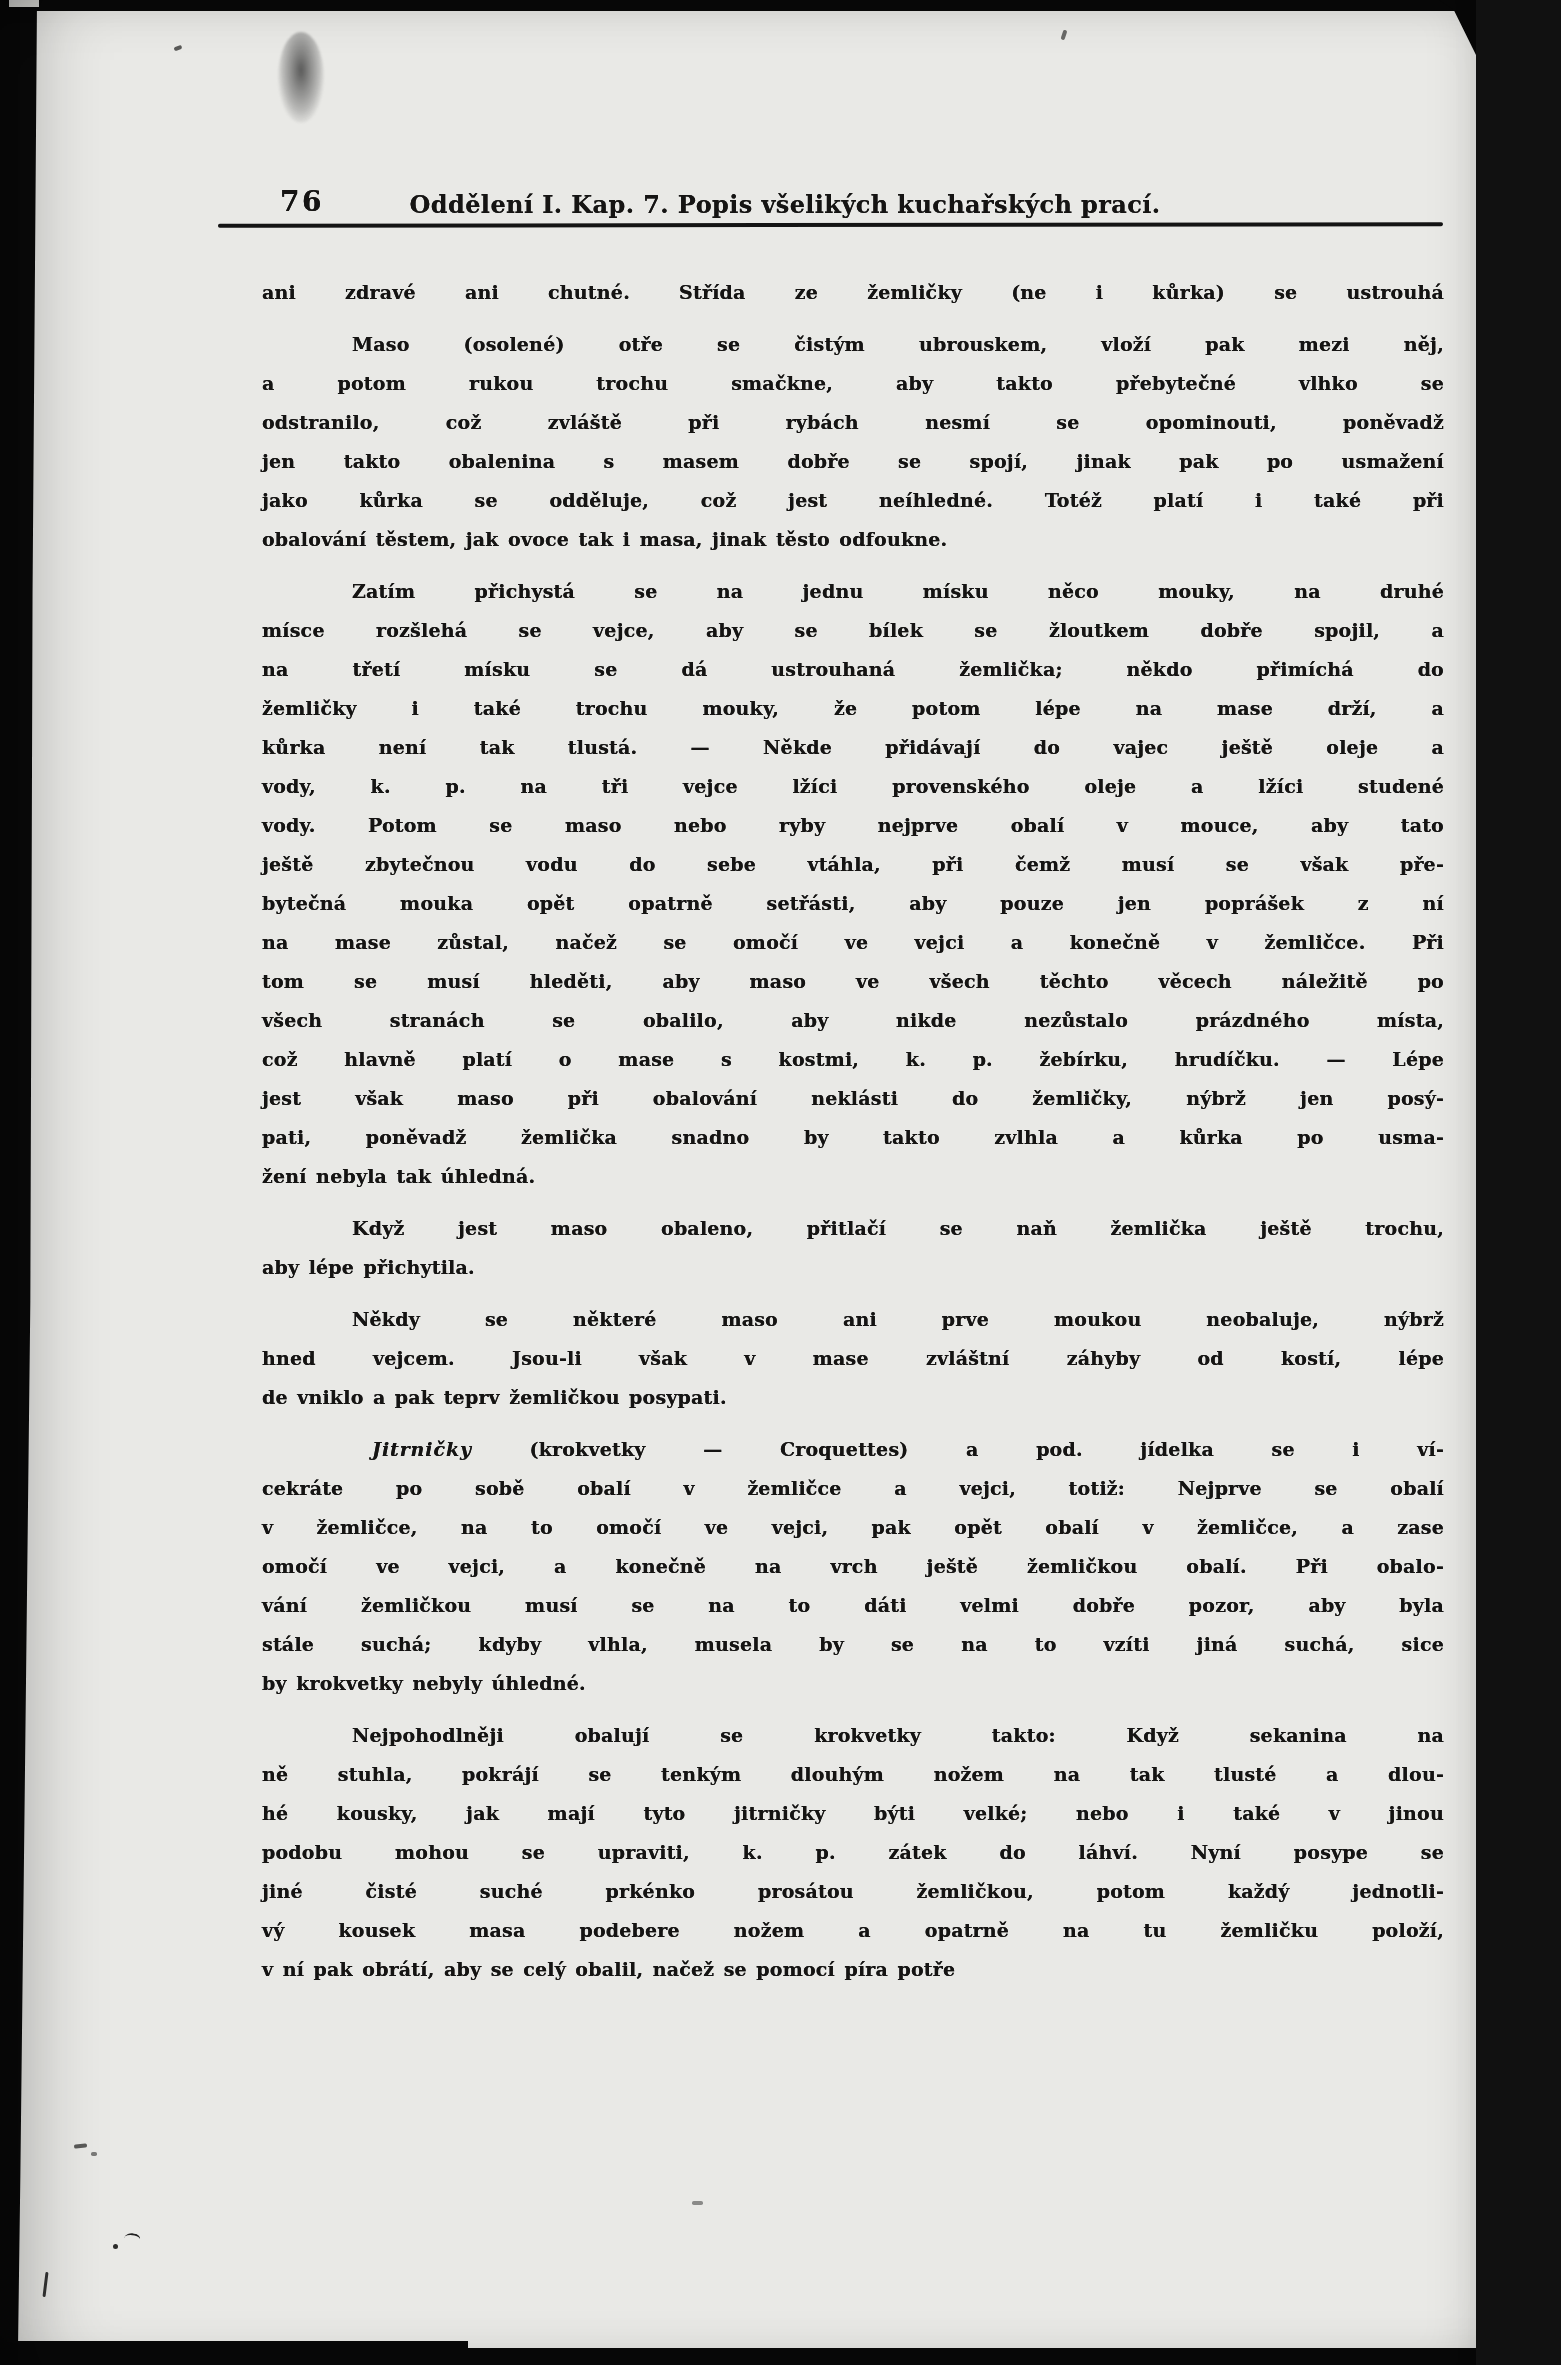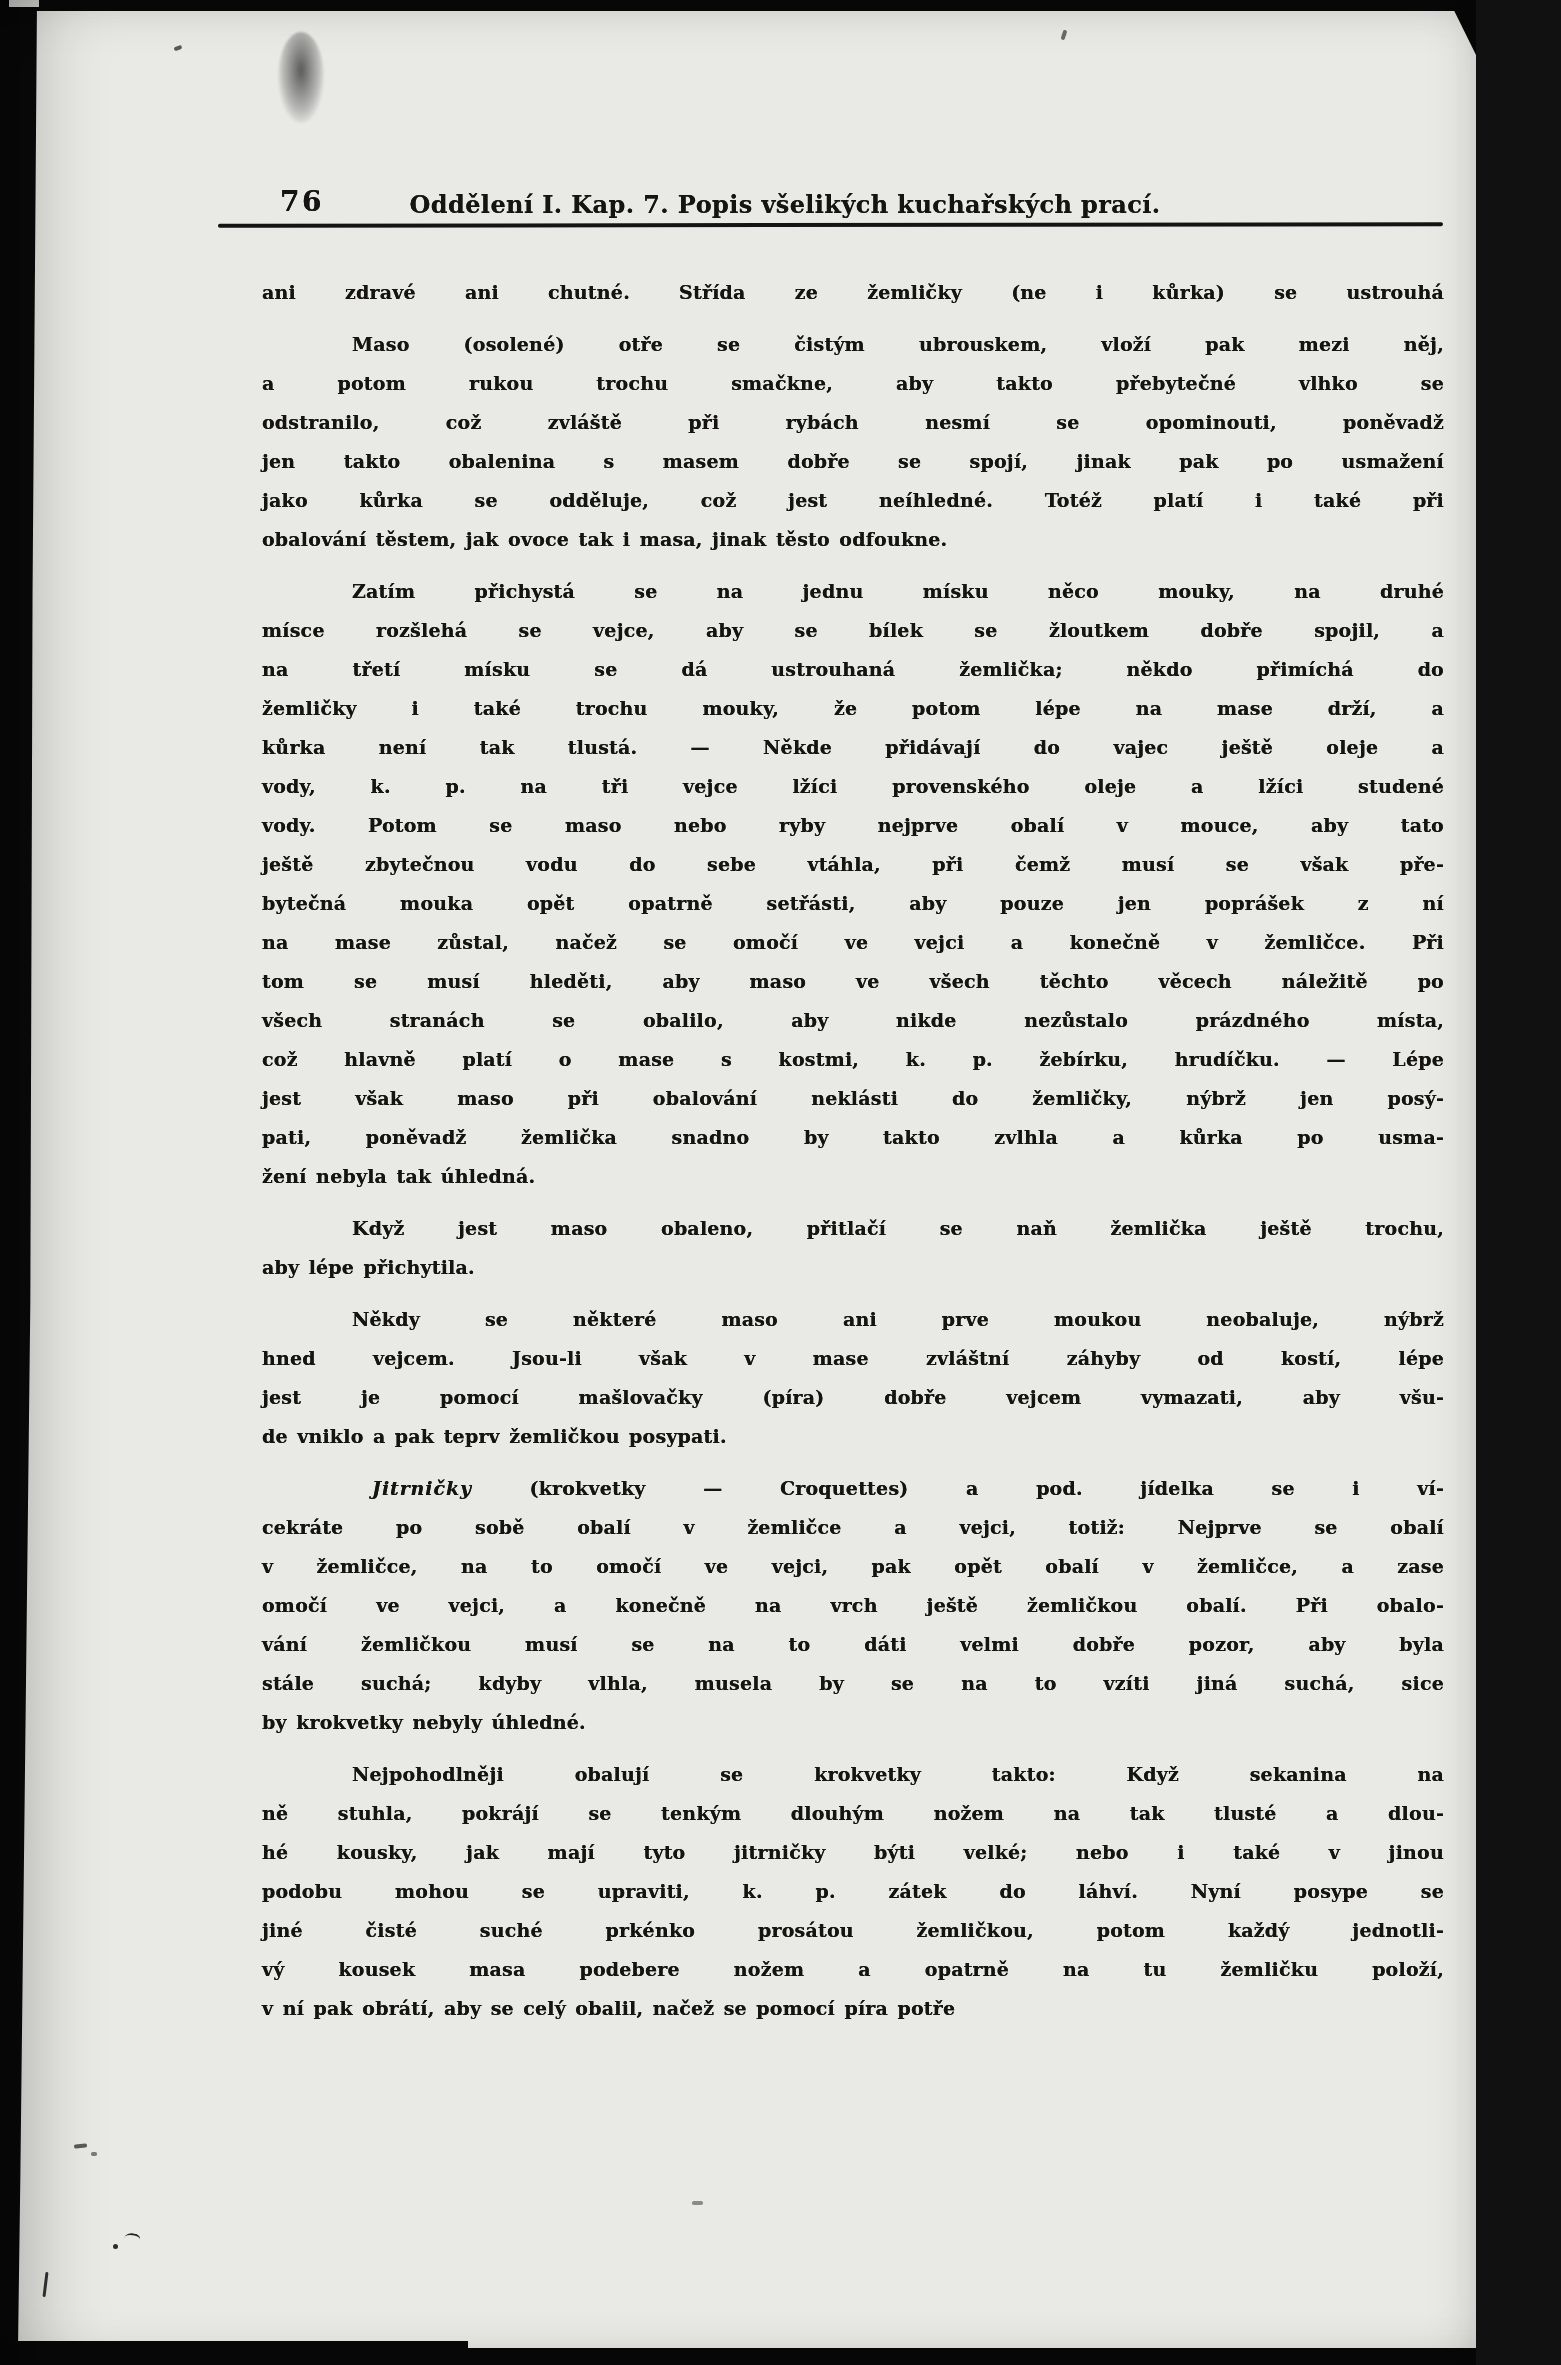--- a/index.html
+++ b/index.html
@@ -135,21 +135,20 @@
         <div class="line">pati, poněvadž žemlička snadno by takto zvlhla a kůrka po usma-</div>
         <div class="line lastline">žení nebyla tak úhledná.</div>
       </div>
       <div class="para indent">
         <div class="line">Když jest maso obaleno, přitlačí se naň žemlička ještě trochu,</div>
         <div class="line lastline">aby lépe přichytila.</div>
       </div>
       <div class="para indent">
         <div class="line">Někdy se některé maso ani prve moukou neobaluje, nýbrž</div>
         <div class="line">hned vejcem. Jsou-li však v mase zvláštní záhyby od kostí, lépe</div>
-        <div class="line">jest je pomocí mašlovačky (píra) dobře vejcem vymazati, aby všu-</div>
         <div class="line lastline">de vniklo a pak teprv žemličkou posypati.</div>
       </div>
       <div class="para indent">
         <div class="line"><em>Jitrničky</em> (krokvetky — Croquettes) a pod. jídelka se i ví-</div>
         <div class="line">cekráte po sobě obalí v žemličce a vejci, totiž: Nejprve se obalí</div>
         <div class="line">v žemličce, na to omočí ve vejci, pak opět obalí v žemličce, a zase</div>
         <div class="line">omočí ve vejci, a konečně na vrch ještě žemličkou obalí. Při obalo-</div>
         <div class="line">vání žemličkou musí se na to dáti velmi dobře pozor, aby byla</div>
         <div class="line">stále suchá; kdyby vlhla, musela by se na to vzíti jiná suchá, sice</div>
         <div class="line lastline">by krokvetky nebyly úhledné.</div>

